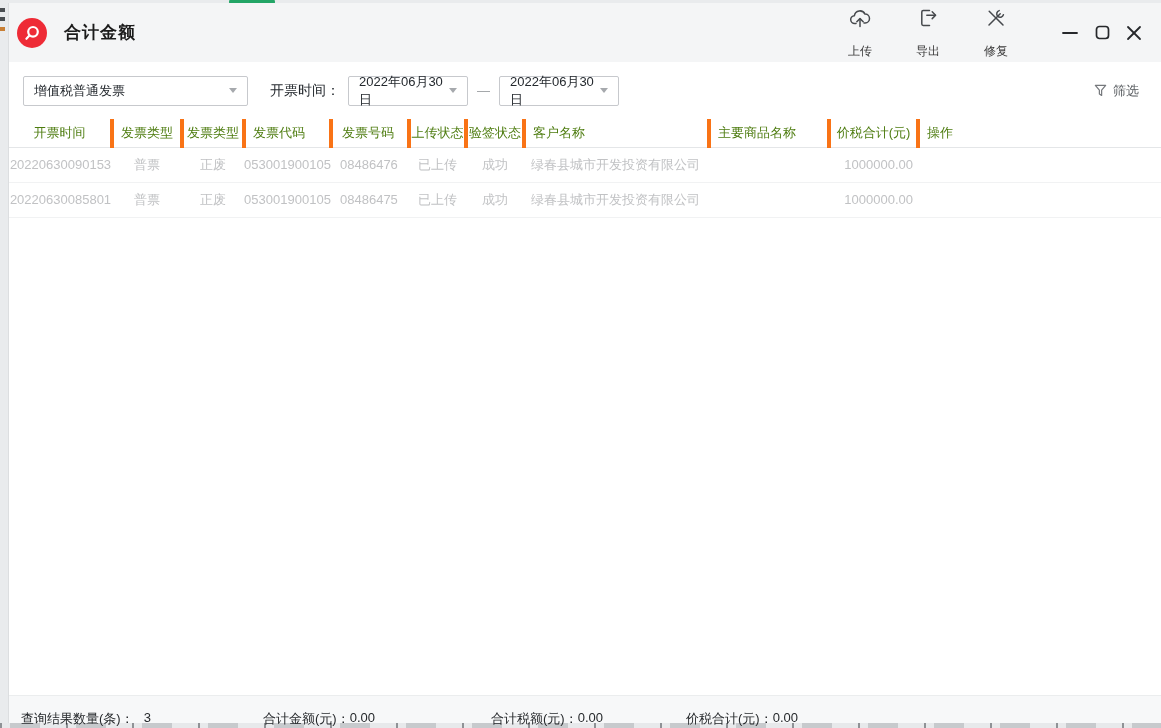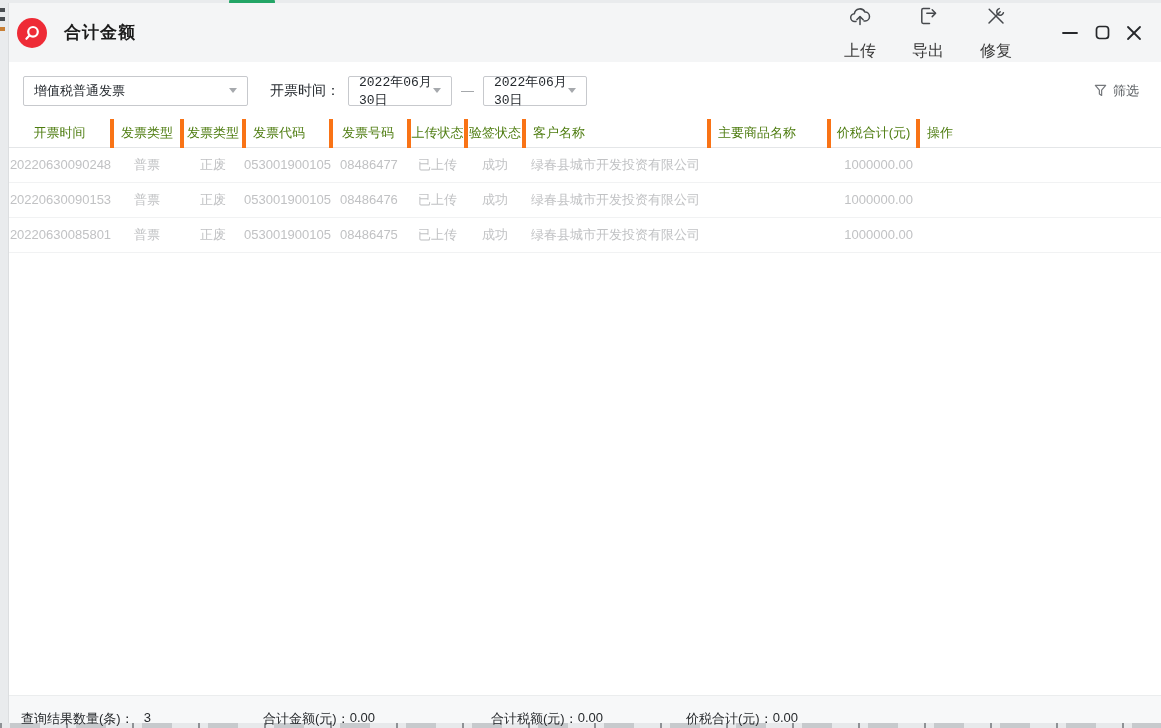--- a/index.html
+++ b/index.html
@@ -29,31 +29,31 @@
   .logo { width:30px; height:30px; border-radius:50%; background:#ee2b36; margin-left:8px;
           display:flex; align-items:center; justify-content:center; flex-shrink:0; }
   .app-title { font-size:17px; font-weight:bold; color:#1b1b1b; margin-left:17px; letter-spacing:1px; white-space:nowrap; }
   .searchbox { margin-left:26px; width:250px; height:30px; background:#fff; border-radius:15px;
                display:flex; align-items:center; padding:0 12px; }
   .searchbox input { border:none; outline:none; flex:1; font-size:13px; color:#333; margin-left:7px; background:transparent; min-width:0; }
   .searchbox input::placeholder { color:#c6c8cc; }
 
   .toolbar { display:flex; align-items:flex-start; gap:22px; margin-left:auto; }
   .tool-btn { display:flex; flex-direction:column; align-items:center; width:46px; cursor:pointer; }
-  .tool-label { font-size:16px; color:#3a3a3a; margin-top:13px; white-space:nowrap; }
+  .tool-label { font-size:12px; color:#3a3a3a; margin-top:13px; white-space:nowrap; }
 
   .win-controls { display:flex; align-items:center; gap:14px; margin:0 18px 0 42px; }
   .win-btn { width:18px; height:18px; display:flex; align-items:center; justify-content:center; cursor:pointer; }
 
   
   .filterbar { height:57px; display:flex; align-items:center; flex-shrink:0; background:#fff; }
   .select { height:30px; border:1px solid #c7c9cd; border-radius:2px; display:flex; align-items:center;
             font-size:13px; color:#24292e; padding:0 10px; background:#fff; cursor:pointer; }
   .type-select { width:225px; margin-left:14px; }
-  .date-select { width:104px;font-family:Liberation Mono, monospace; }
+  .date-select { width:120px; }
   .caret { width:0; height:0; border-left:4px solid transparent; border-right:4px solid transparent;
            border-top:5px solid #a6a9ad; margin-left:auto; flex-shrink:0; }
   .date-label { margin-left:22px; margin-right:8px; font-size:14px; color:#24292e; white-space:nowrap; }
   .dash-sep { color:#9a9da1; margin:0 9px; font-size:13px; }
   .filter-btn { margin-left:auto; margin-right:22px; display:flex; align-items:center; gap:5px;
                 font-size:13px; color:#54585c; cursor:pointer; white-space:nowrap; }
 
   
   .table-wrap { flex:1; overflow:hidden; }
   table { border-collapse:collapse; table-layout:fixed; width:100%; }
@@ -190,33 +190,20 @@
           <th class="al-c">上传状态</th>
           <th class="al-c">验签状态</th>
           <th class="al-l">客户名称</th>
           <th class="al-l">主要商品名称</th>
           <th class="al-c">价税合计(元)</th>
           <th class="al-l">操作</th>
         </tr>
       </thead>
       <tbody>
         <tr>
-          <td class="al-c">20220630090248</td>
-          <td class="al-c">普票</td>
-          <td class="al-c">正废</td>
-          <td class="al-c">053001900105</td>
-          <td class="al-l8">08486477</td>
-          <td class="al-c">已上传</td>
-          <td class="al-c">成功</td>
-          <td class="al-l">绿春县城市开发投资有限公司</td>
-          <td class="al-l"></td>
-          <td class="al-r">1000000.00</td>
-          <td class="al-l"></td>
-        </tr>
-        <tr>
           <td class="al-c">20220630090153</td>
           <td class="al-c">普票</td>
           <td class="al-c">正废</td>
           <td class="al-c">053001900105</td>
           <td class="al-l8">08486476</td>
           <td class="al-c">已上传</td>
           <td class="al-c">成功</td>
           <td class="al-l">绿春县城市开发投资有限公司</td>
           <td class="al-l"></td>
           <td class="al-r">1000000.00</td>

